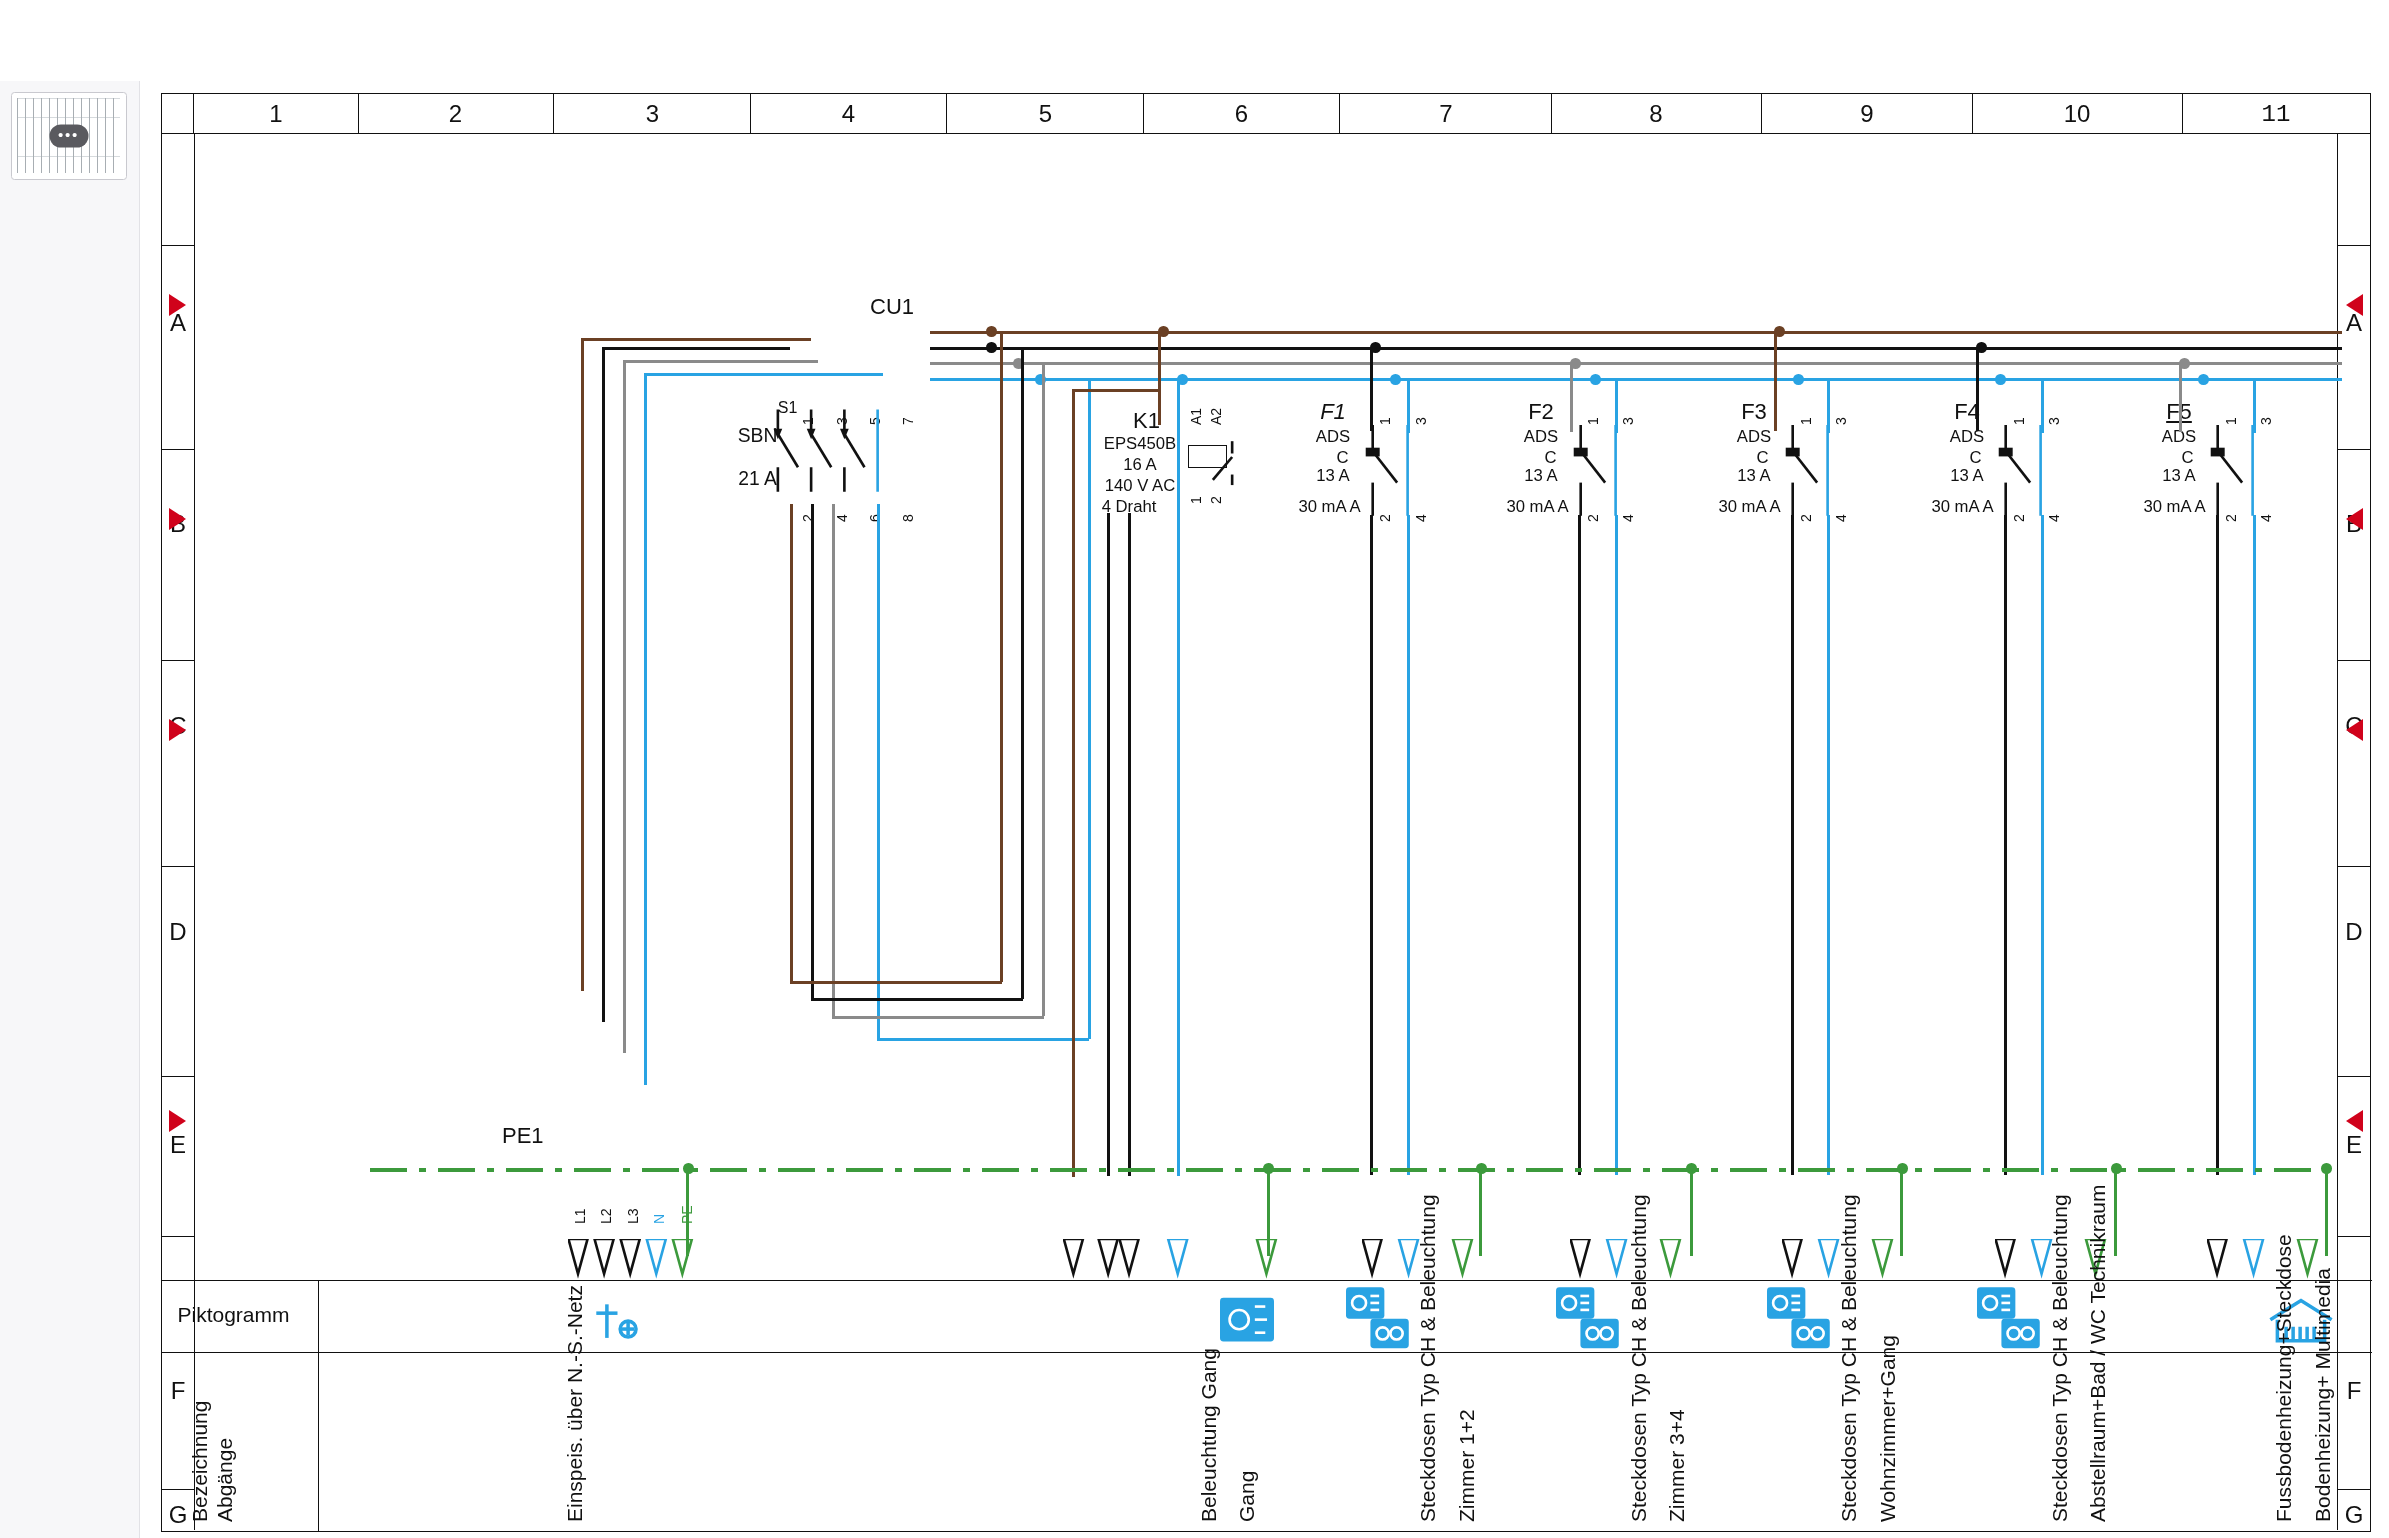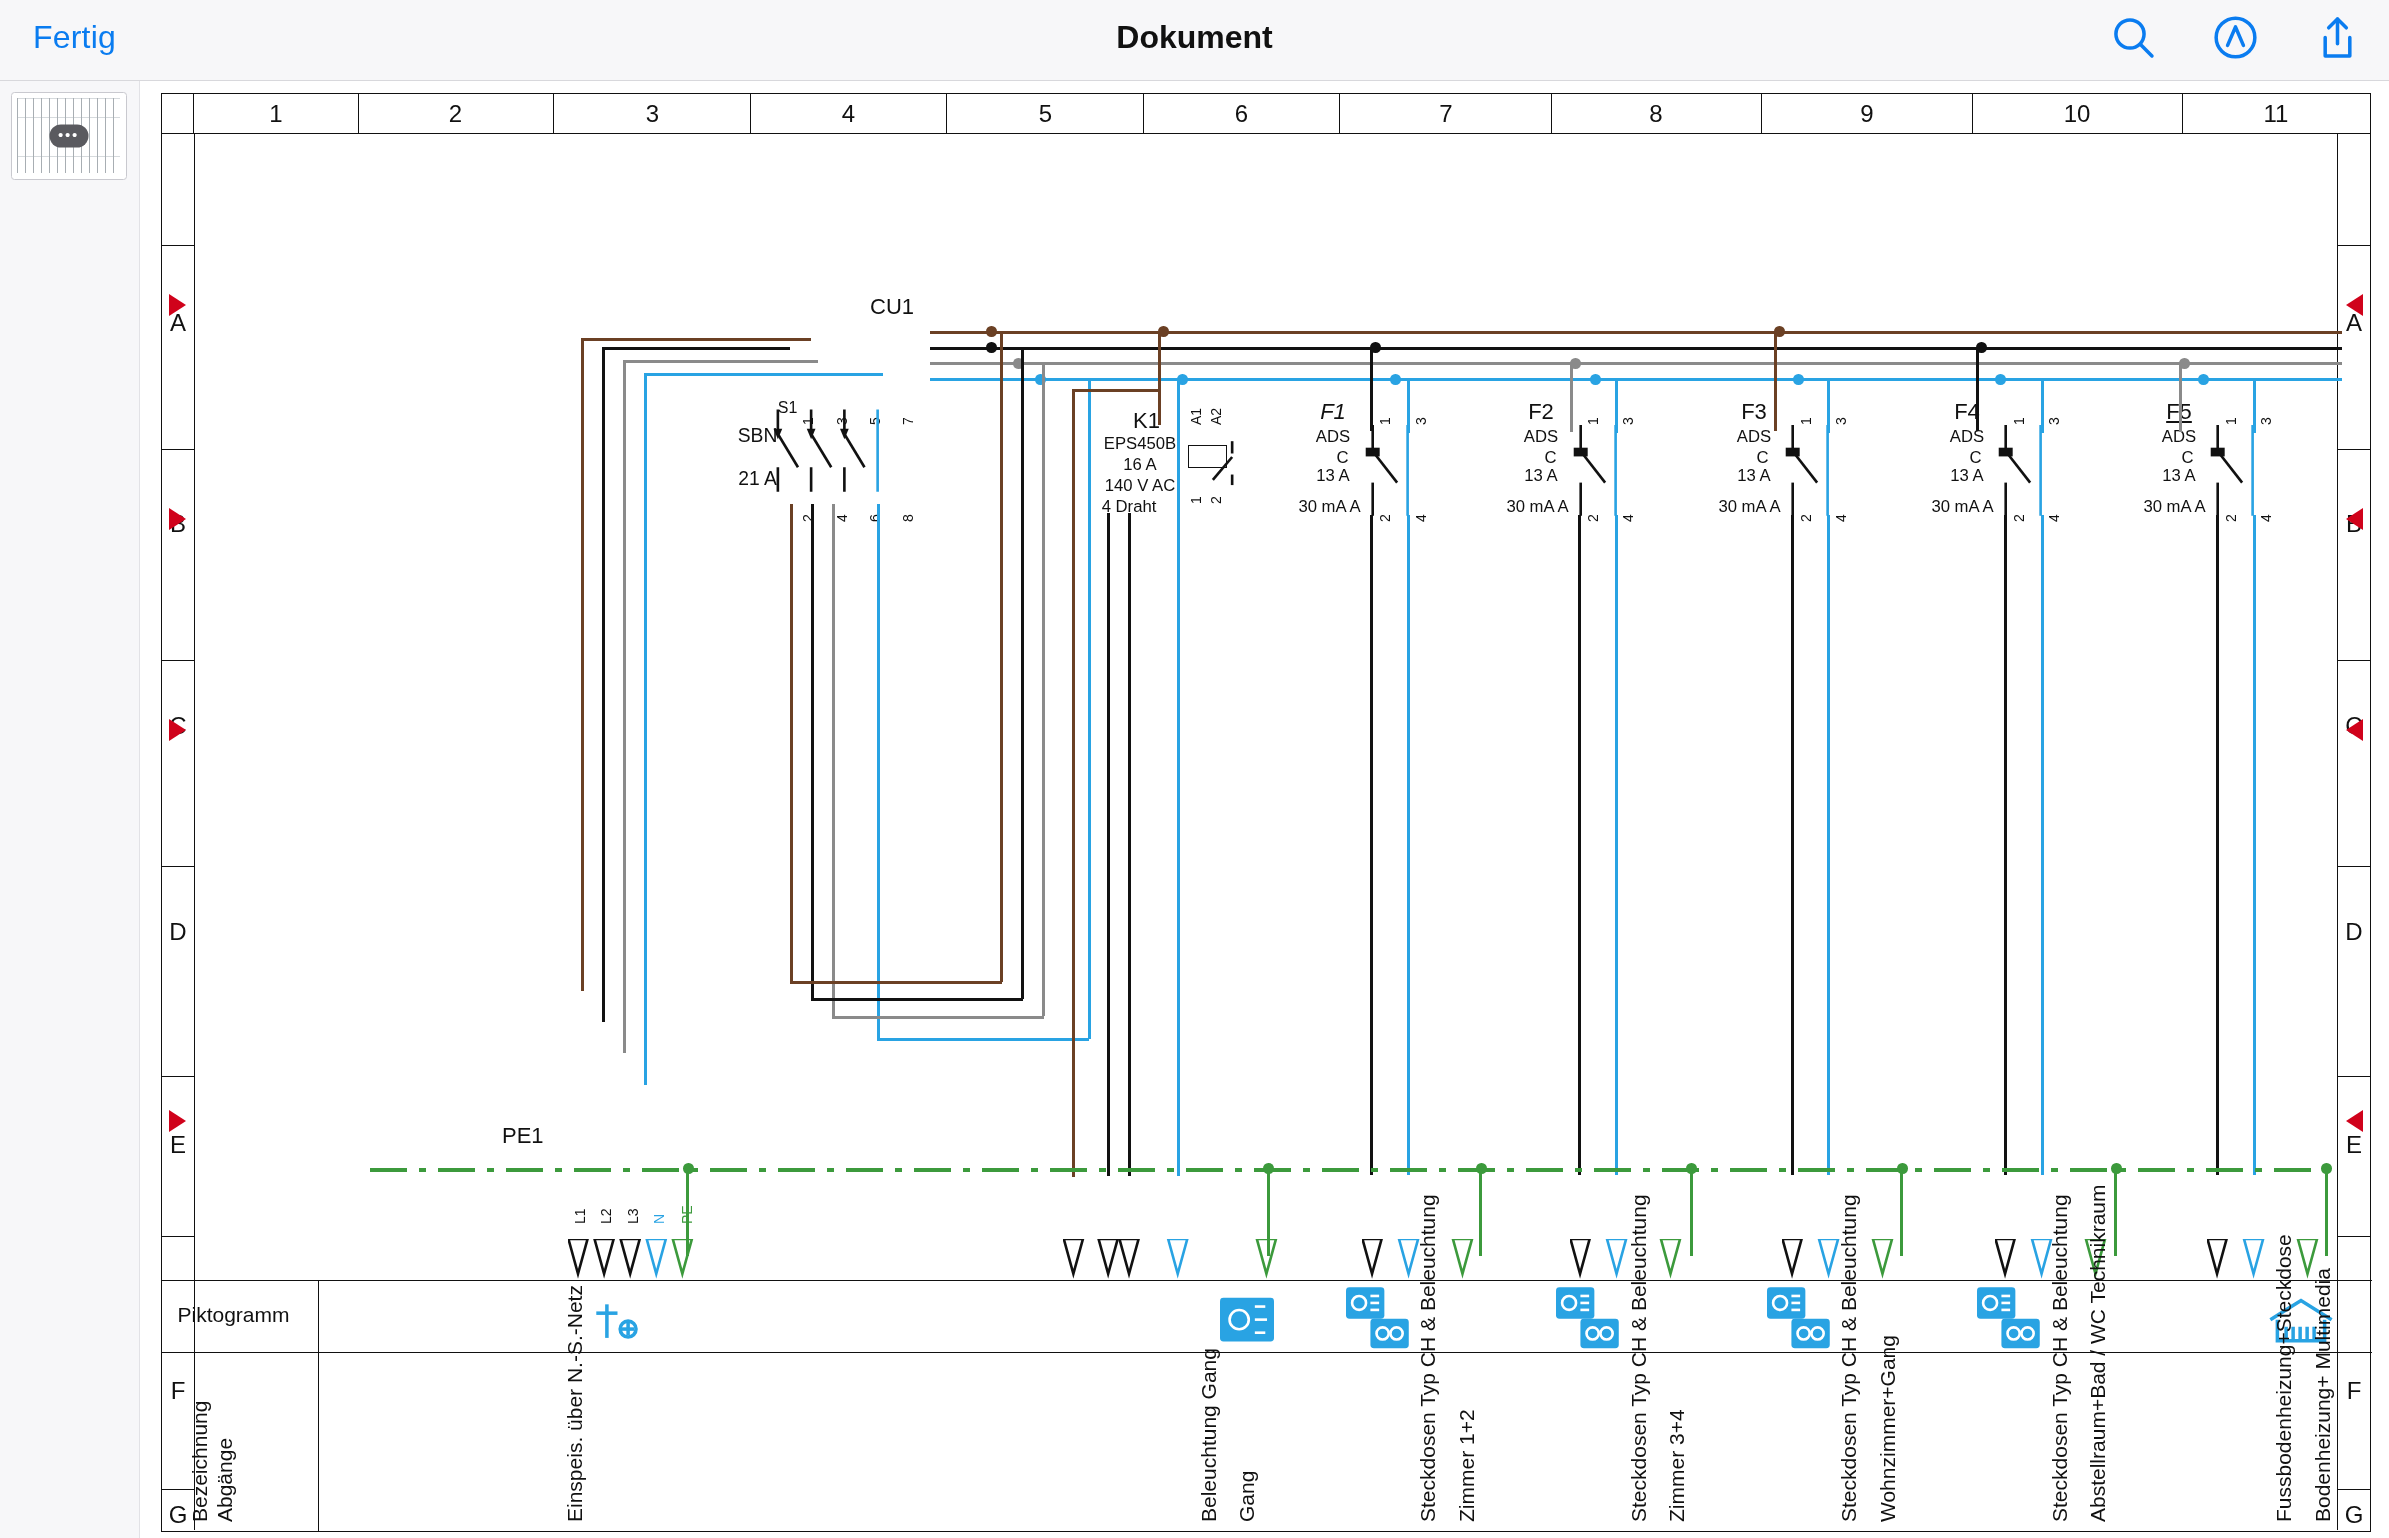--- a/index.html
+++ b/index.html
@@ -143,45 +143,20 @@
   .tbl-line { position: absolute; border-top: 1.8px solid #111; }
   .tbl-vline { position: absolute; border-left: 1.8px solid #111; }
 
   .switch-box { position: absolute; border: 1.8px solid #111; background: #fff; }
 </style>
 </head>
 <body>
 
 <div class="app">
 
-  <div class="topbar">
-    <div class="topbar-done">Fertig</div>
-    <div class="topbar-title">Dokument</div>
-    <div class="topbar-icons">
-      <div class="tb-icon">
-        <svg viewBox="0 0 58 58" width="51" height="51" fill="none" stroke="#0a7cf0" stroke-width="4">
-          <circle cx="25" cy="25" r="16"></circle>
-            <line x1="37" y1="37" x2="50" y2="50" stroke-linecap="round"></line>
-        </svg>
-      </div>
-      <div class="tb-icon">
-        <svg viewBox="0 0 58 58" width="51" height="51" fill="none" stroke="#0a7cf0" stroke-width="4">
-          <circle cx="29" cy="29" r="22"></circle>
-          <path d="M20 38 L29 17 L38 38" stroke-linecap="round" stroke-linejoin="round"></path>
-        </svg>
-      </div>
-      <div class="tb-icon">
-        <svg viewBox="0 0 58 58" width="51" height="51" fill="none" stroke="#0a7cf0" stroke-width="4">
-          <path d="M29 8 L29 36" stroke-linecap="round"></path>
-          <path d="M19 18 L29 8 L39 18" stroke-linecap="round" stroke-linejoin="round"></path>
-          <path d="M15 29 L15 50 L43 50 L43 29" stroke-linecap="round" stroke-linejoin="round"></path>
-        </svg>
-      </div>
-    </div>
-  </div>
 
   <div class="rail">
     <div class="thumb">
       <div class="mini"></div>
       <div class="dots">•••</div>
     </div>
   </div>
 
   <div class="sheet">
 
@@ -190,21 +165,21 @@
       <div class="cell" style="left:32px;width:165px;">1</div>
       <div class="cell" style="left:196px;width:196px;">2</div>
       <div class="cell" style="left:393px;width:196px;">3</div>
       <div class="cell" style="left:589px;width:196px;">4</div>
       <div class="cell" style="left:786px;width:196px;">5</div>
       <div class="cell" style="left:982px;width:196px;">6</div>
       <div class="cell" style="left:1179px;width:211px;">7</div>
       <div class="cell" style="left:1389px;width:211px;">8</div>
       <div class="cell" style="left:1600px;width:211px;">9</div>
       <div class="cell" style="left:1810px;width:211px;">10</div>
-      <div class="cell" style="left:2021px;width:186px;border-right:none;">11</div>
+      <div class="cell" style="left:2021px;width:186px;border-right:none;font-family:Liberation Mono, monospace;">11</div>
     </div>
 
     <div class="vline-l"></div>
     <div class="vline-r"></div>
 
     <div class="rowlbl" style="left:0px;top:202px;height:53px;">A</div>
     <div class="rowlbl" style="left:0px;top:403px;height:53px;">B</div>
     <div class="rowlbl" style="left:0px;top:605px;height:53px;">C</div>
     <div class="rowlbl" style="left:0px;top:811px;height:53px;">D</div>
     <div class="rowlbl" style="left:0px;top:1024px;height:53px;">E</div>

